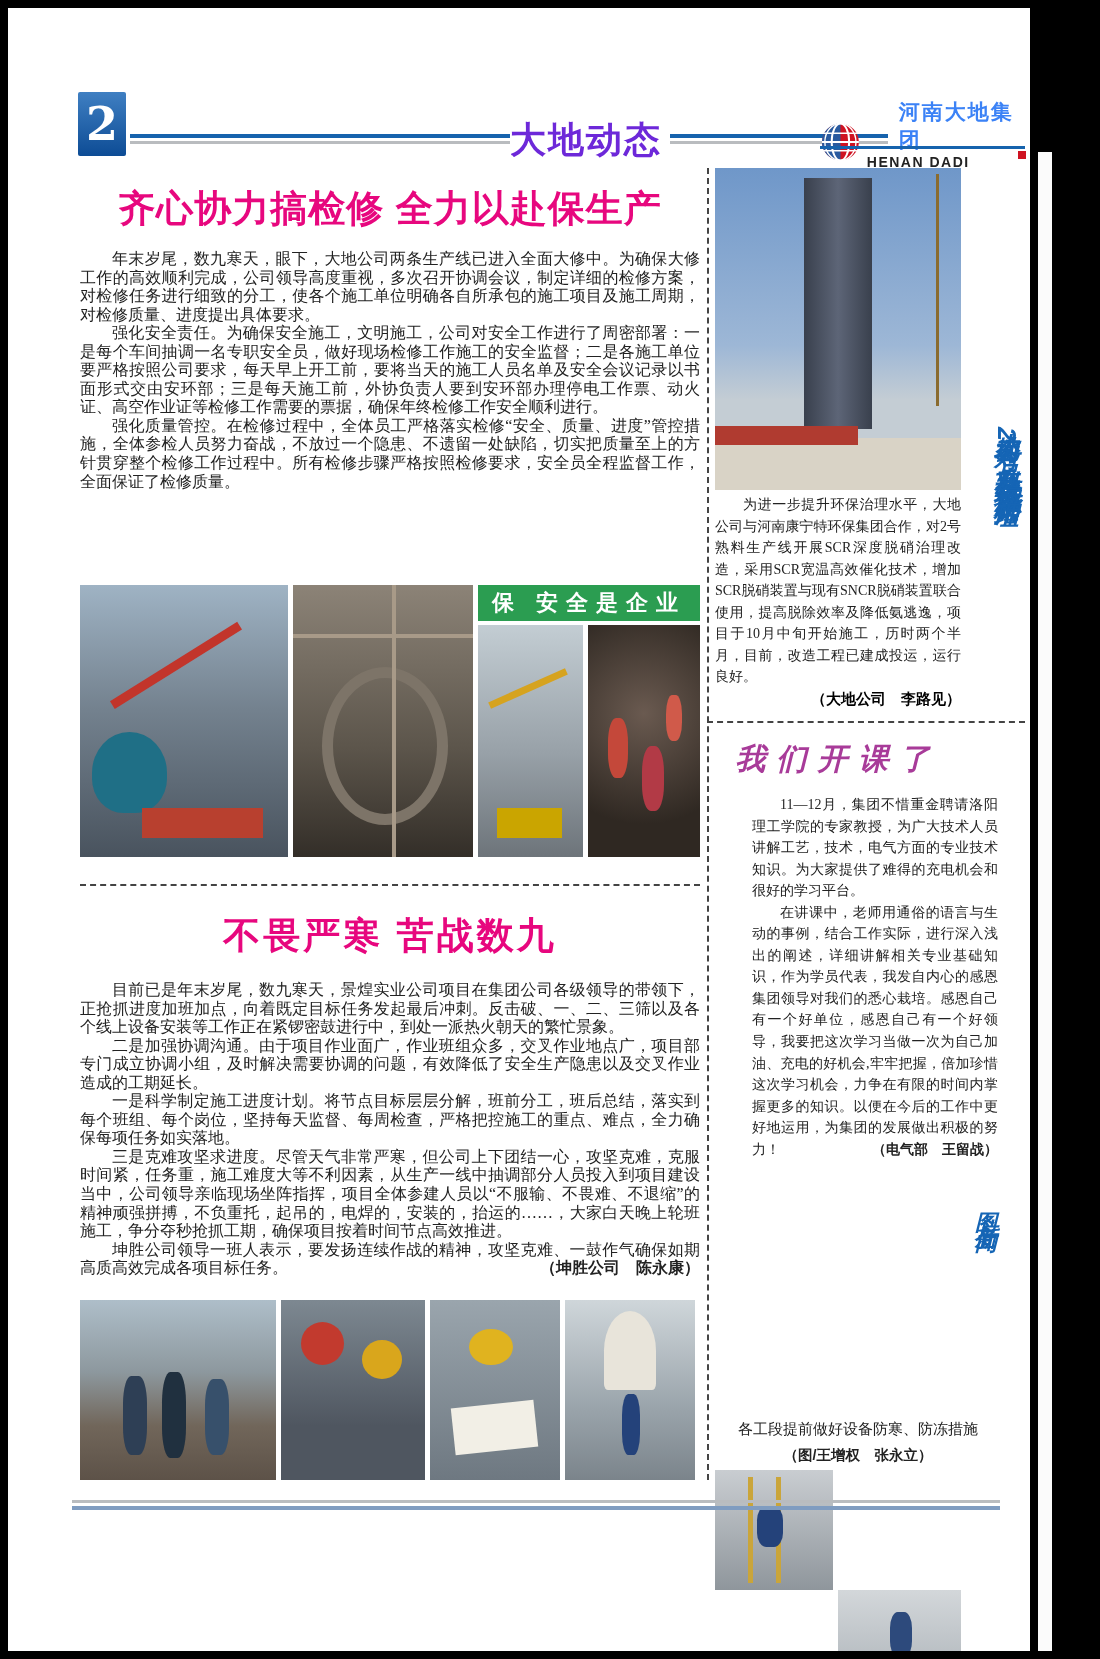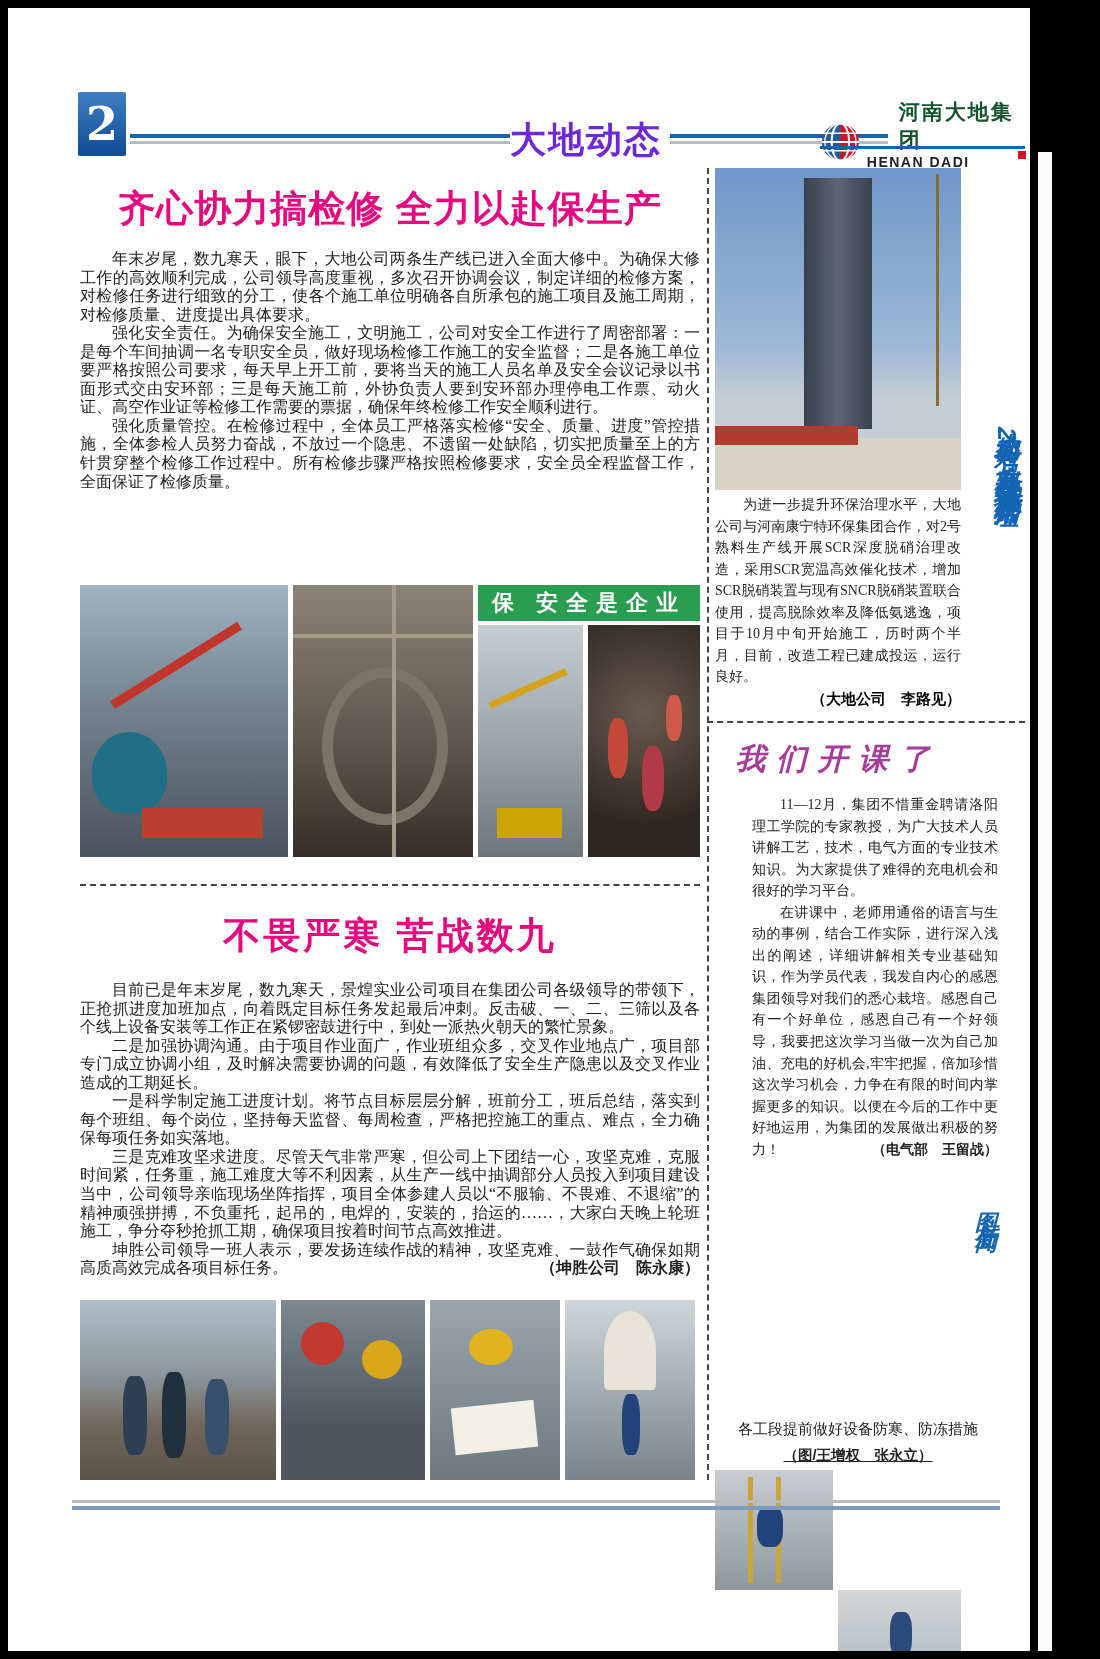--- a/index.html
+++ b/index.html
@@ -10,21 +10,21 @@
   #pagenum{left:70px;top:84px;width:48px;height:64px;background:linear-gradient(180deg,#3f7fc2,#0d4c95);
            color:#fff;font-size:46px;font-weight:bold;display:flex;align-items:center;justify-content:center;
            font-family:"DejaVu Serif",serif;border-radius:2px;}
   .dblrule{display:flex;flex-direction:column;gap:3px;}
   .dblrule .b{height:4px;background:#1663ad;}
   .dblrule .g{height:3px;background:#b9bcbf;}
   #sectitle{left:498px;top:108px;width:160px;text-align:center;color:#6d28d9;font-size:36px;font-weight:900;
             font-family:"Liberation Sans",sans-serif;letter-spacing:2px;}
   #logo{left:812px;top:90px;width:212px;}
   #logo .row{display:flex;align-items:center;gap:6px;}
-  #logo .cn{font-size:21px;font-weight:bold;color:#14532d;font-family:"Liberation Sans",sans-serif;letter-spacing:2px;margin-left:32px;}
+  #logo .cn{font-size:21px;font-weight:bold;color:#3b82f6;font-family:"Liberation Sans",sans-serif;letter-spacing:2px;margin-left:32px;}
   #logo .en{font-size:14px;color:#222;font-family:"Liberation Sans",sans-serif;letter-spacing:1.5px;font-weight:bold;}
   #logoline{left:812px;top:138px;width:205px;height:3px;background:#1663ad;}
   #logosq{left:1010px;top:143px;width:8px;height:8px;background:#cf1322;}
   
   .htitle{color:#e7077e;font-weight:900;font-family:"Liberation Sans",sans-serif;text-align:center;}
   #t1{left:72px;top:176px;width:620px;font-size:37px;letter-spacing:1px;}
   #t2{left:72px;top:903px;width:620px;font-size:37px;letter-spacing:3px;}
   .body16{font-size:16px;line-height:1.16;text-align:justify;color:#222;}
   .body16 p{margin:0;text-indent:2em;}
   .body14{font-size:14px;line-height:1.54;text-align:justify;color:#222;}
@@ -50,21 +50,21 @@
           font-family:"Liberation Sans",sans-serif;font-size:15px;}
   #ctitle{left:707px;top:731px;width:246px;text-align:center;color:#a83b99;font-size:30px;font-weight:900;
           letter-spacing:11px;font-family:"Liberation Serif",serif;font-style:italic;}
   #classbody{left:744px;top:786px;width:246px;}
   .vtitle{writing-mode:vertical-rl;color:#1565b5;font-weight:900;font-style:italic;
           font-family:"Liberation Sans",sans-serif;text-align:center;}
   #vt-scr{left:974px;top:168px;height:545px;width:42px;font-size:25px;letter-spacing:3px;}
   #vt-pn{left:955px;top:1126px;height:145px;width:38px;font-size:22px;letter-spacing:6px;}
   #pncaption{left:707px;top:1412px;width:286px;text-align:center;font-size:15px;color:#222;}
   #pnbyl{left:707px;top:1438px;width:286px;text-align:center;font-size:14.5px;font-weight:bold;
-         font-family:"Liberation Sans",sans-serif;color:#222;text-decoration:underline;}
+         font-family:"Liberation Sans",sans-serif;color:#222;}
   
   #sliver{left:1038px;top:152px;width:14px;height:1499px;background:#fbfbfb;}
   .shape{position:absolute;}
 </style>
 </head>
 <body>
 
 <div id="sheet">
 
   <div class="abs" id="pagenum">2</div>

